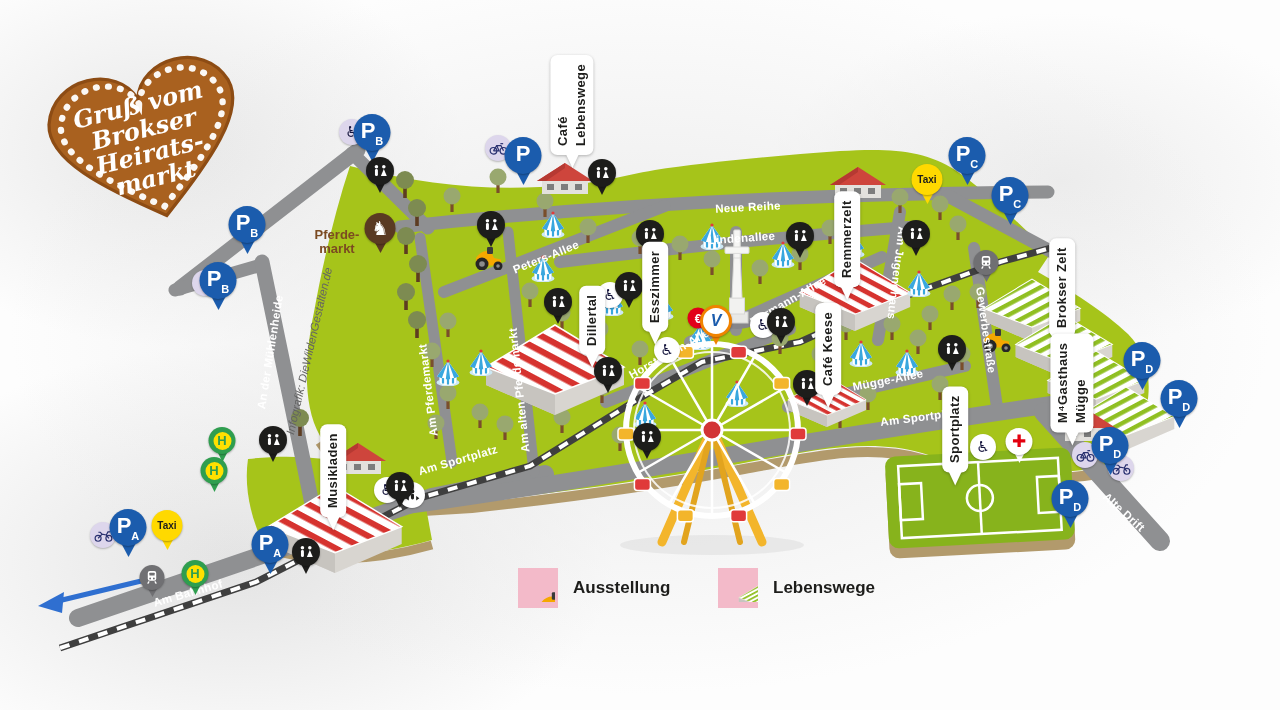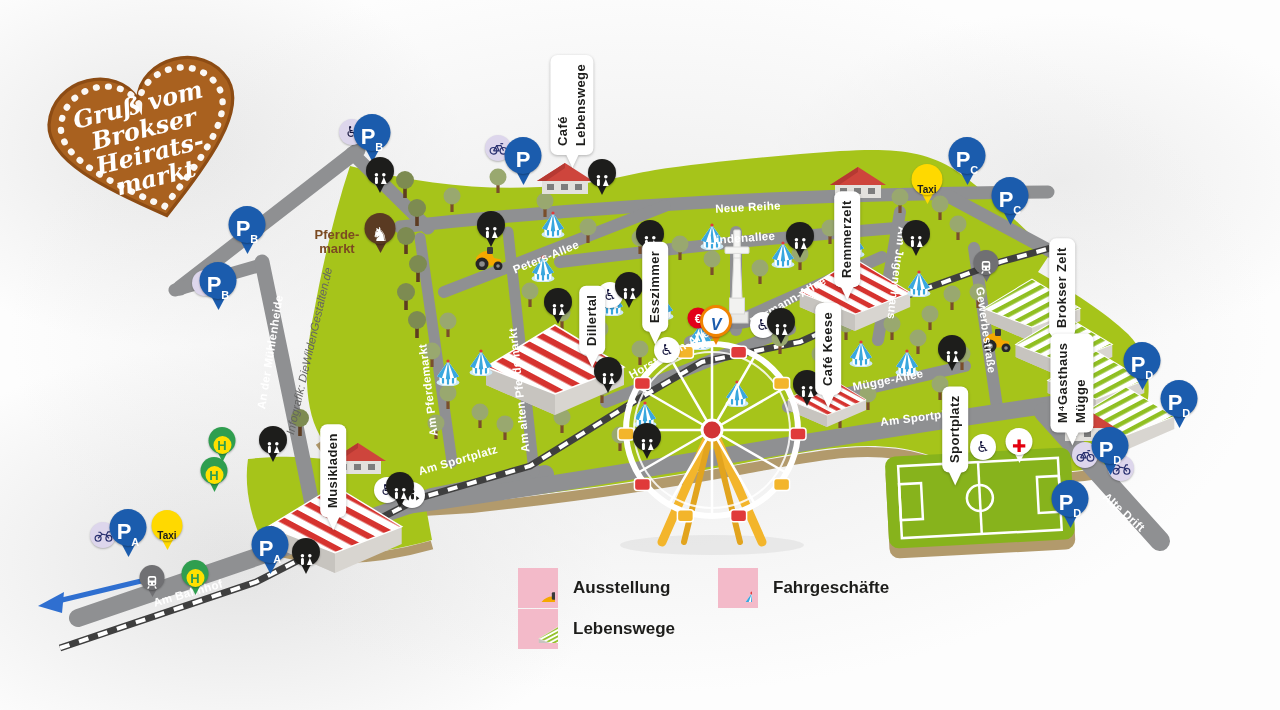--- a/index.html
+++ b/index.html
@@ -11,21 +11,21 @@
       radial-gradient(420px 280px at 170px 150px,#e7e7e7 0%,rgba(231,231,231,0) 70%),
       radial-gradient(520px 300px at 240px 560px,#e3e3e3 0%,rgba(227,227,227,0) 72%),
       radial-gradient(420px 240px at 1060px 180px,#ededed 0%,rgba(237,237,237,0) 70%),
       #fdfdfd;
   }
   #map-svg{position:absolute;left:0;top:0;width:1280px;height:710px}
   #overlay{position:absolute;inset:0;pointer-events:none}
 
   
   .pin{position:absolute;z-index:30;display:flex;flex-direction:column;align-items:center;transform:translate(-50%,-100%)}
-  .pin .head{border-radius:50%;display:flex;align-items:flex-end;justify-content:center;box-shadow:0 1px 2px rgba(0,0,0,.3);position:relative;z-index:2}
+  .pin .head{border-radius:50%;display:flex;align-items:center;justify-content:center;box-shadow:0 1px 2px rgba(0,0,0,.3);position:relative;z-index:2}
   .pin .tail{width:0;height:0;border-left:8px solid transparent;border-right:8px solid transparent;margin-top:-4px}
   .p-park .head{width:37px;height:37px;background:#1b5cad}
   .p-park .tail{border-top:15px solid #1b5cad}
   .bigP{color:#fff;font-weight:bold;font-size:22px;line-height:1}
   .bigP sub{font-size:11px;position:relative;bottom:-2px}
   .p-taxi .head{width:31px;height:31px;background:#ffd900}
   .p-taxi .tail{border-top:13px solid #ffd900;border-left-width:7px;border-right-width:7px}
   .taxiT{font-size:10px;font-weight:bold;color:#1d1d1b}
   .p-bus .head{width:27px;height:27px;background:#2f9e4f}
   .p-bus .tail{border-top:12px solid #2f9e4f;border-left-width:6px;border-right-width:6px}
@@ -58,21 +58,21 @@
 
   .street{position:absolute;z-index:20;color:#fff;font-weight:bold;font-size:11.5px;white-space:nowrap;letter-spacing:.3px}
   .arealabel{position:absolute;z-index:22;color:#7b4a21;font-weight:bold;font-size:13px;text-align:center;transform:translate(-50%,0);line-height:1.1}
 
   .heart-text{position:absolute;left:56px;top:92px;width:182px;z-index:10;transform:rotate(-14deg);
     text-align:center;color:#fff;font-family:"DejaVu Serif","Liberation Serif",serif;
     font-style:italic;font-weight:bold;font-size:24px;line-height:1.04}
   .credit{position:absolute;left:284px;top:433px;z-index:15;transform:rotate(-77deg);transform-origin:0 0;
     font-size:11.5px;color:#636363;font-style:italic;white-space:nowrap}
 
-  .legend{position:absolute;left:518px;top:568px;z-index:25;display:grid;grid-template-columns:200px 220px;row-gap:1px}
+  .legend{position:absolute;left:518px;top:568px;z-index:25;display:grid;grid-template-columns:200px 220px;row-gap:9px}
   .legend-item{display:flex;align-items:center;gap:15px}
   .legend-icon{width:40px;height:40px;background:#f3bac9;display:flex;align-items:center;justify-content:center}
   .legend-label{font-weight:bold;font-size:17px;color:#1d1d1b}
 </style>
 </head>
 <body>
 
 <svg id="map-svg" viewBox="0 0 1280 710">
   <defs>
     <pattern id="pat-red" width="9" height="9" patternUnits="userSpaceOnUse" patternTransform="rotate(118)">
@@ -319,28 +319,20 @@
       <div class="legend-item">
         <div class="legend-icon">
           <svg viewBox="-16 -14 32 26" width="34" height="28">
             <use href="#sym-tractor"></use>
           </svg>
         </div>
         <div class="legend-label">Ausstellung</div>
       </div>
       <div class="legend-item">
         <div class="legend-icon">
-          <svg viewBox="-14 -16 28 28" width="28" height="28">
-            <use href="#sym-carousel"></use>
-          </svg>
-        </div>
-        <div class="legend-label">Fahrgeschäfte</div>
-      </div>
-      <div class="legend-item">
-        <div class="legend-icon">
           <svg viewBox="-48 -24 96 66" width="40" height="28">
             <use href="#sym-gewerbezelt"></use>
           </svg>
         </div>
         <div class="legend-label">Lebenswege</div>
       </div>
     </div>
 <div class="pin p-park" style="left: 523px; top: 185px;">
       <div class="head">
         <span class="bigP">P<sub></sub></span>

